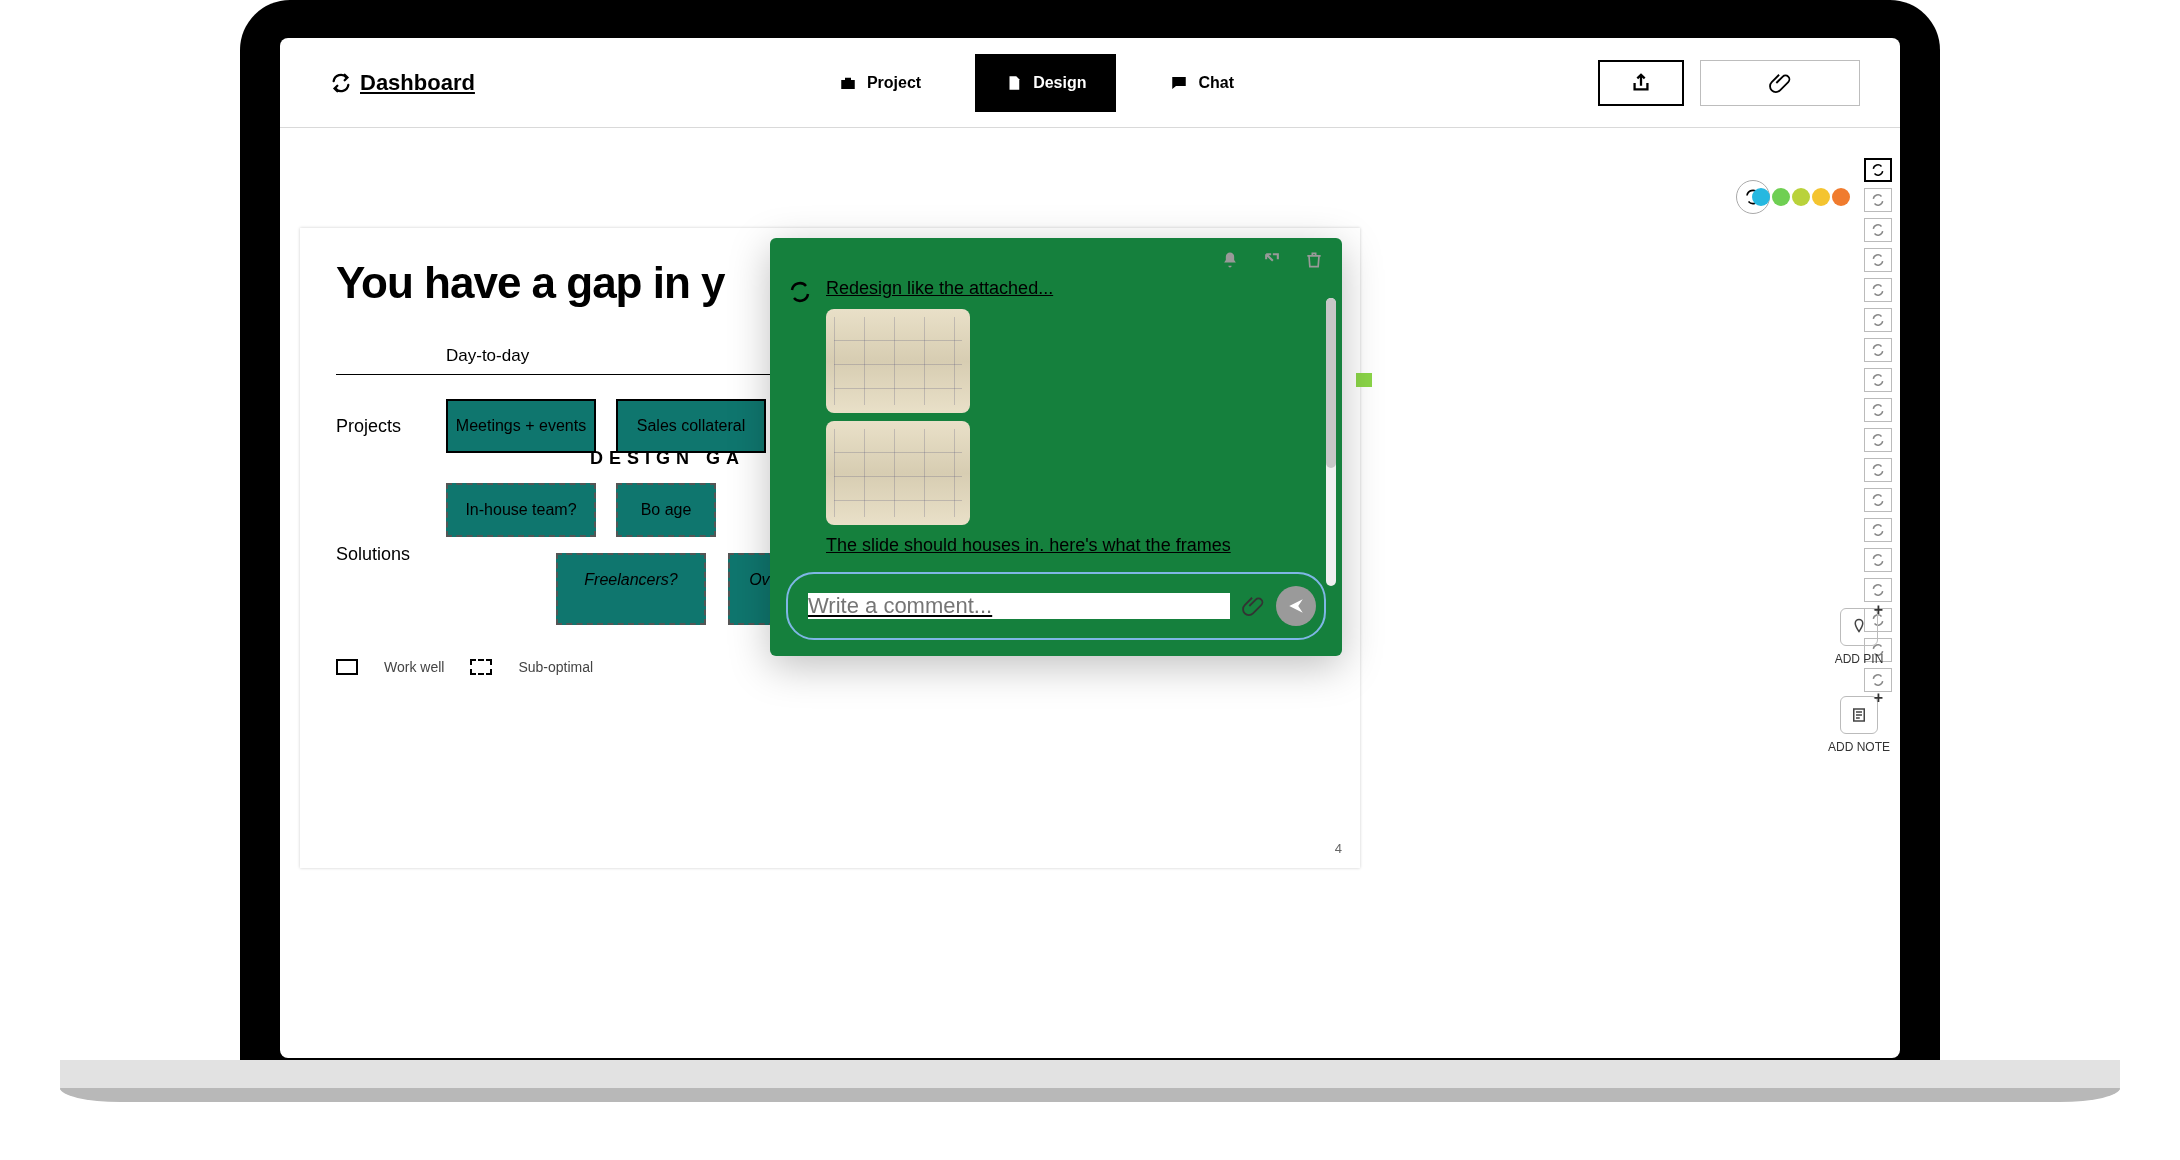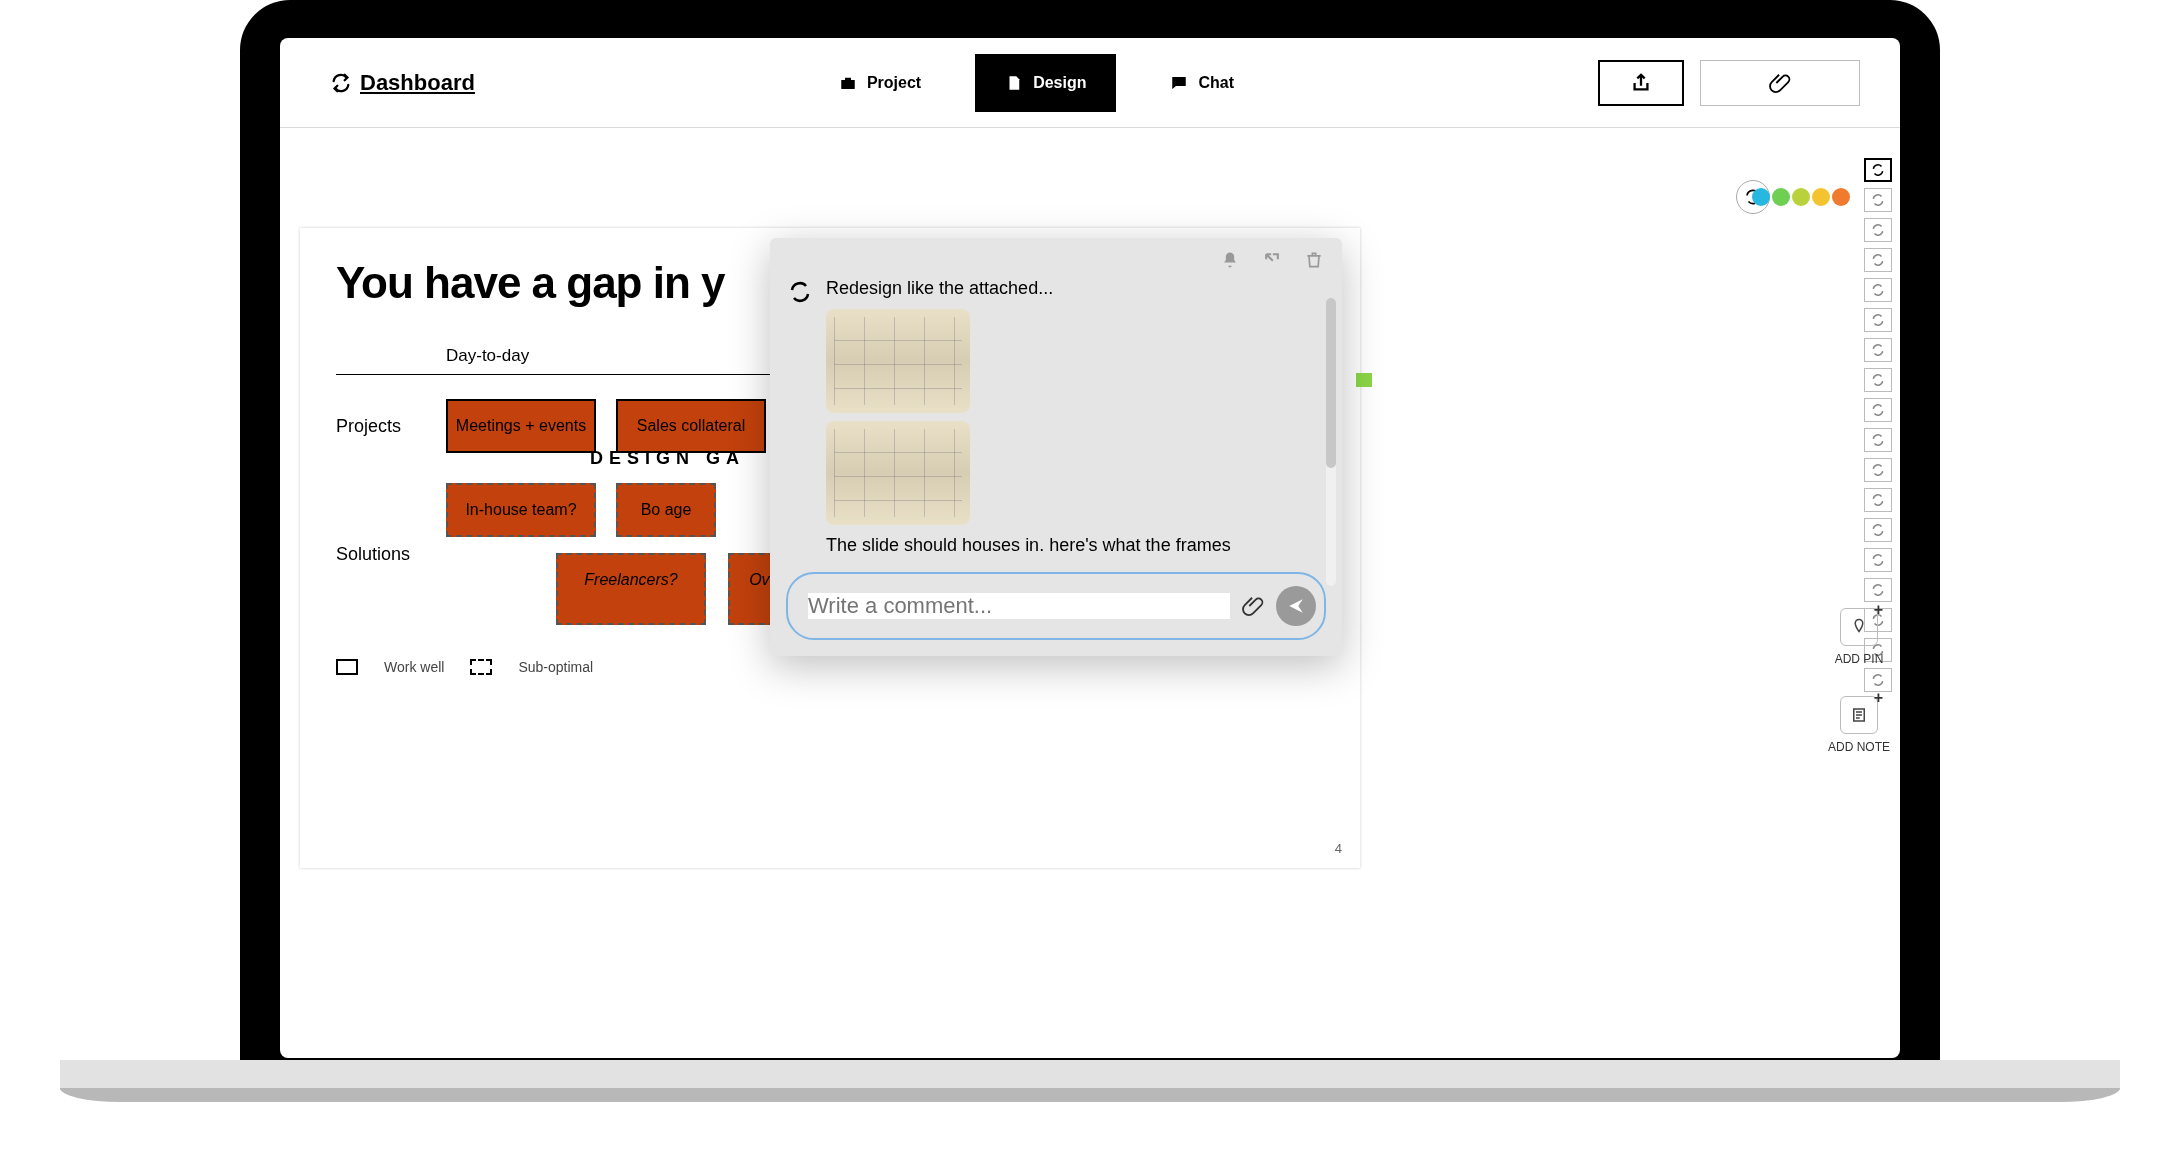--- a/index.html
+++ b/index.html
@@ -120,21 +120,21 @@
   align-items: center;
 }
 .row-label { font-size: 18px; }
 .tiles { display: flex; flex-wrap: wrap; gap: 20px; }
 .tile {
   border: 2px solid #000;
   padding: 16px 6px;
   font-size: 16px;
   min-width: 150px;
   text-align: center;
-  background: #c2410c;
+  background: #0f766e;
 }
 .tile.dash { border: 2px dashed #555; }
 .solutions-row { display: flex; flex-wrap: wrap; gap: 22px; }
 .solutions-row .tile { min-width: 150px; font-style: italic; }
 .solutions-block .tiles { margin-bottom: 16px; }
 .legend {
   display: flex; align-items: center; gap: 26px;
   margin-top: 34px;
   font-size: 14px; color: #444;
 }
@@ -184,24 +184,24 @@
   position: relative; margin: 0 auto 6px;
   border-radius: 6px;
 }
 .pill .plus { position: absolute; right: -6px; top: -8px; font-size: 16px; font-weight: 700; }
 
 
 .popover {
   position: absolute;
   left: 490px; top: 110px;
   width: 572px;
-  background: #e5e5e5;
+  background: #15803d;
   box-shadow: 0 10px 40px rgba(0,0,0,0.25);
   border-radius: 6px;
-  display: flex; flex-direction: column;
+  display: flex; flex-direction: column; text-decoration: underline;
 }
 .popover-top { display: flex; justify-content: flex-end; gap: 22px; padding: 12px 18px 0; color: #888; font-size: 20px; }
 .popover-body { display: flex; gap: 14px; padding: 6px 20px 4px 18px; overflow: hidden; }
 .popover-body .avatar { font-size: 22px; color: #333; padding-top: 4px; }
 .popover-body .content { flex: 1; font-size: 18px; line-height: 1.4; position: relative; }
 .attach-img {
   width: 144px; height: 104px;
   background: linear-gradient(180deg, #e9e0c8 0%, #d7cdb2 50%, #e9e0c8 100%);
   border-radius: 8px;
   margin: 8px 0;

